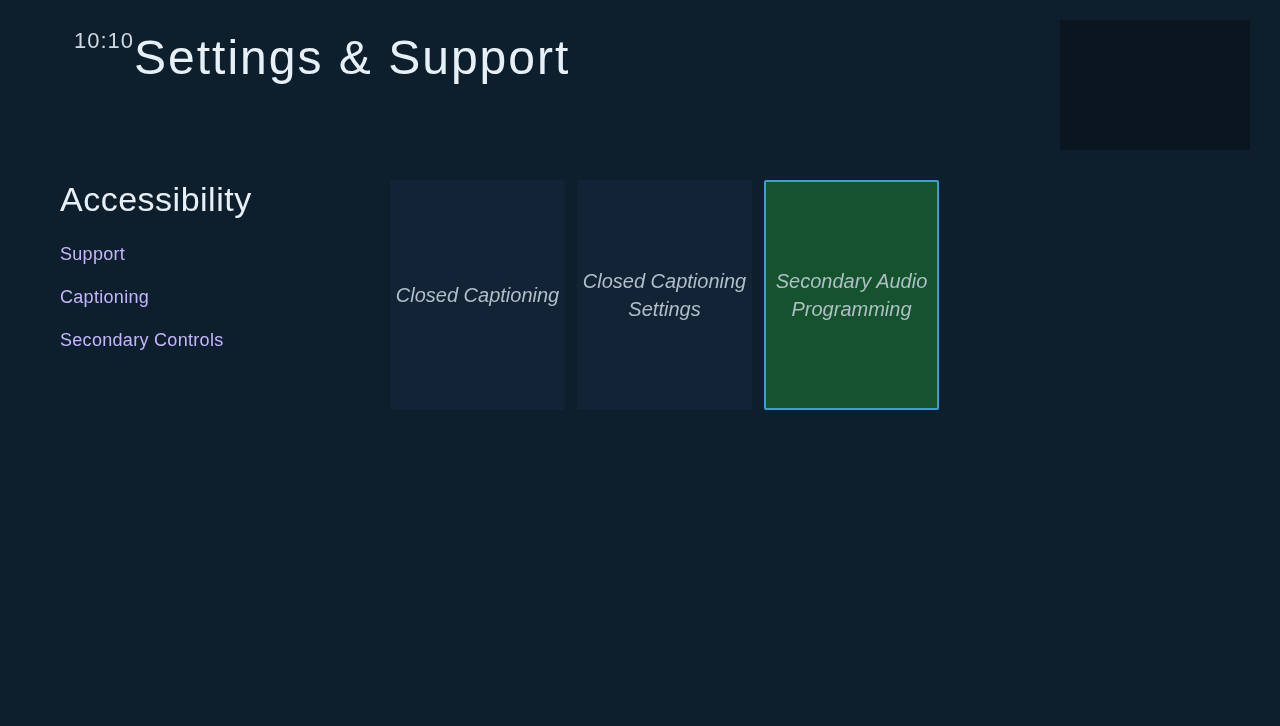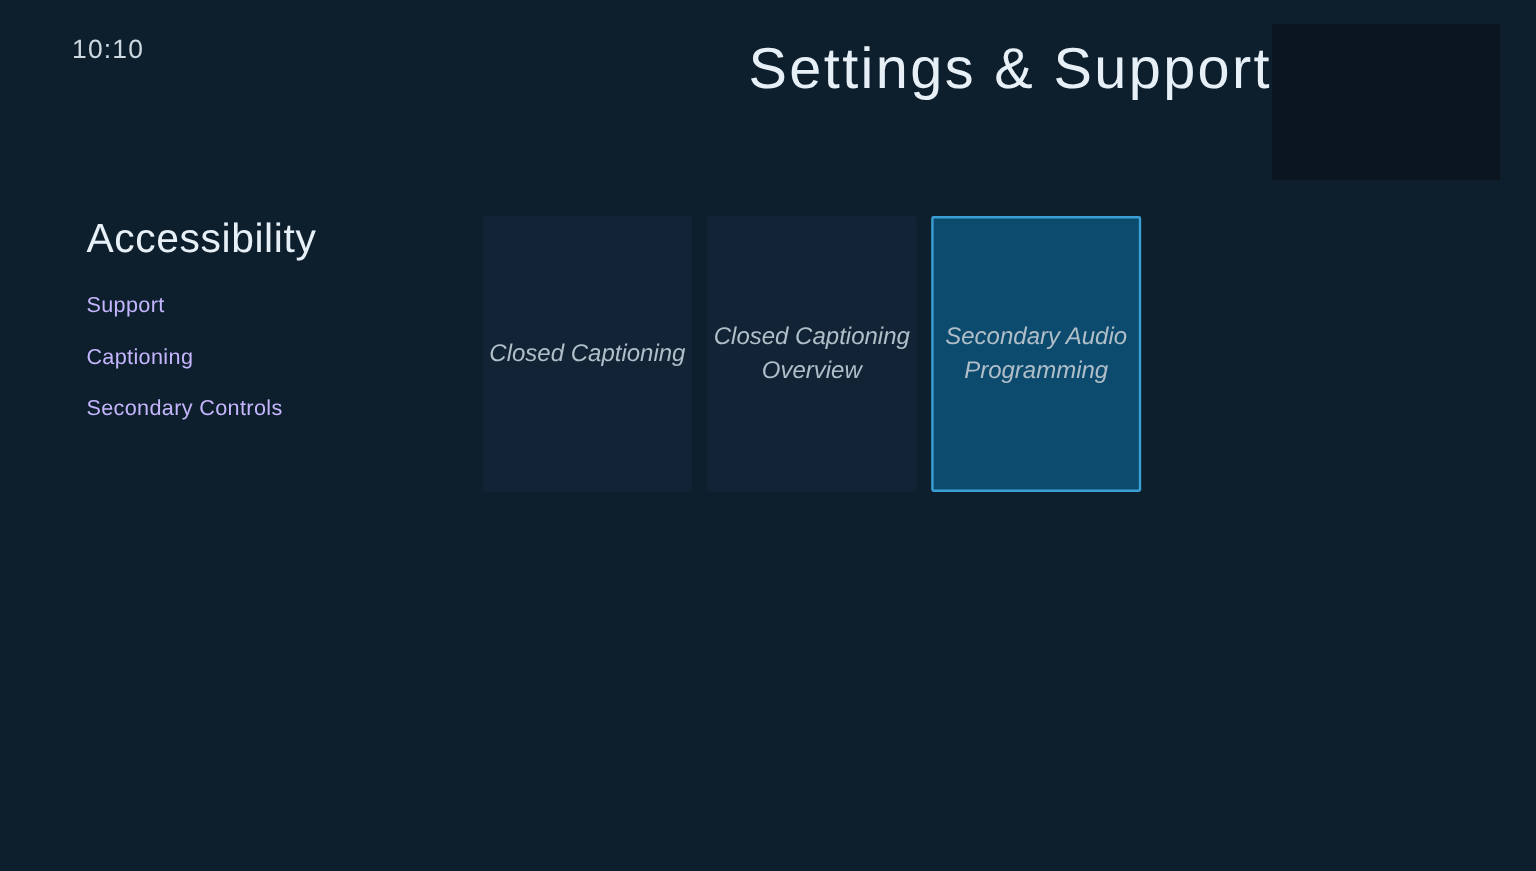--- a/index.html
+++ b/index.html
@@ -25,44 +25,45 @@
       justify-content: space-between;
       padding: 20px 30px 0 60px;
     }
 
     .clock {
       color: #cdd8e0;
       font-size: 22px;
       font-weight: 300;
       letter-spacing: 1px;
       margin-top: 8px;
+      margin-left: 14px;
     }
 
     .page-title {
       color: #e8f0f7;
       font-size: 48px;
       font-weight: 200;
       letter-spacing: 2px;
-      text-align: right;
+      text-align: left;
       flex: 1;
       margin-top: 10px;
     }
 
     .thumbnail-box {
       width: 190px;
       height: 130px;
       background-color: #0a1520;
       border: none;
       flex-shrink: 0;
     }
 
     
     .main-content {
       display: flex;
-      padding: 20px 0 0 12px;
+      padding: 20px 0 0 0;
     }
 
     
     .sidebar {
       width: 370px;
       padding: 10px 0 0 60px;
       flex-shrink: 0;
     }
 
     .sidebar-section-title {
@@ -108,21 +109,21 @@
       color: #b0bec8;
       font-size: 20px;
       font-weight: 300;
       line-height: 1.4;
       cursor: pointer;
       flex-shrink: 0;
     }
 
     .card.selected {
       border: 2px solid #3a9fd5;
-      background-color: #0c4a6e;
+      background-color: #14532d;
     }
   </style>
 </head>
 <body>
 
 <div class="top-bar">
   <span class="clock">10:10</span>
   <h1 class="page-title">Settings &amp; Support</h1>
   <div class="thumbnail-box"></div>
 </div>
@@ -138,21 +139,21 @@
   </div>
 
   <div class="content-area">
     <div class="cards-row">
 
       <div class="card">
         <span>Closed Captioning</span>
       </div>
 
       <div class="card">
-        <span>Closed Captioning Overview</span>
+        <span>Closed Captioning Settings</span>
       </div>
 
       <div class="card selected">
         <span>Secondary Audio Programming</span>
       </div>
 
 
     </div>
   </div>
 

